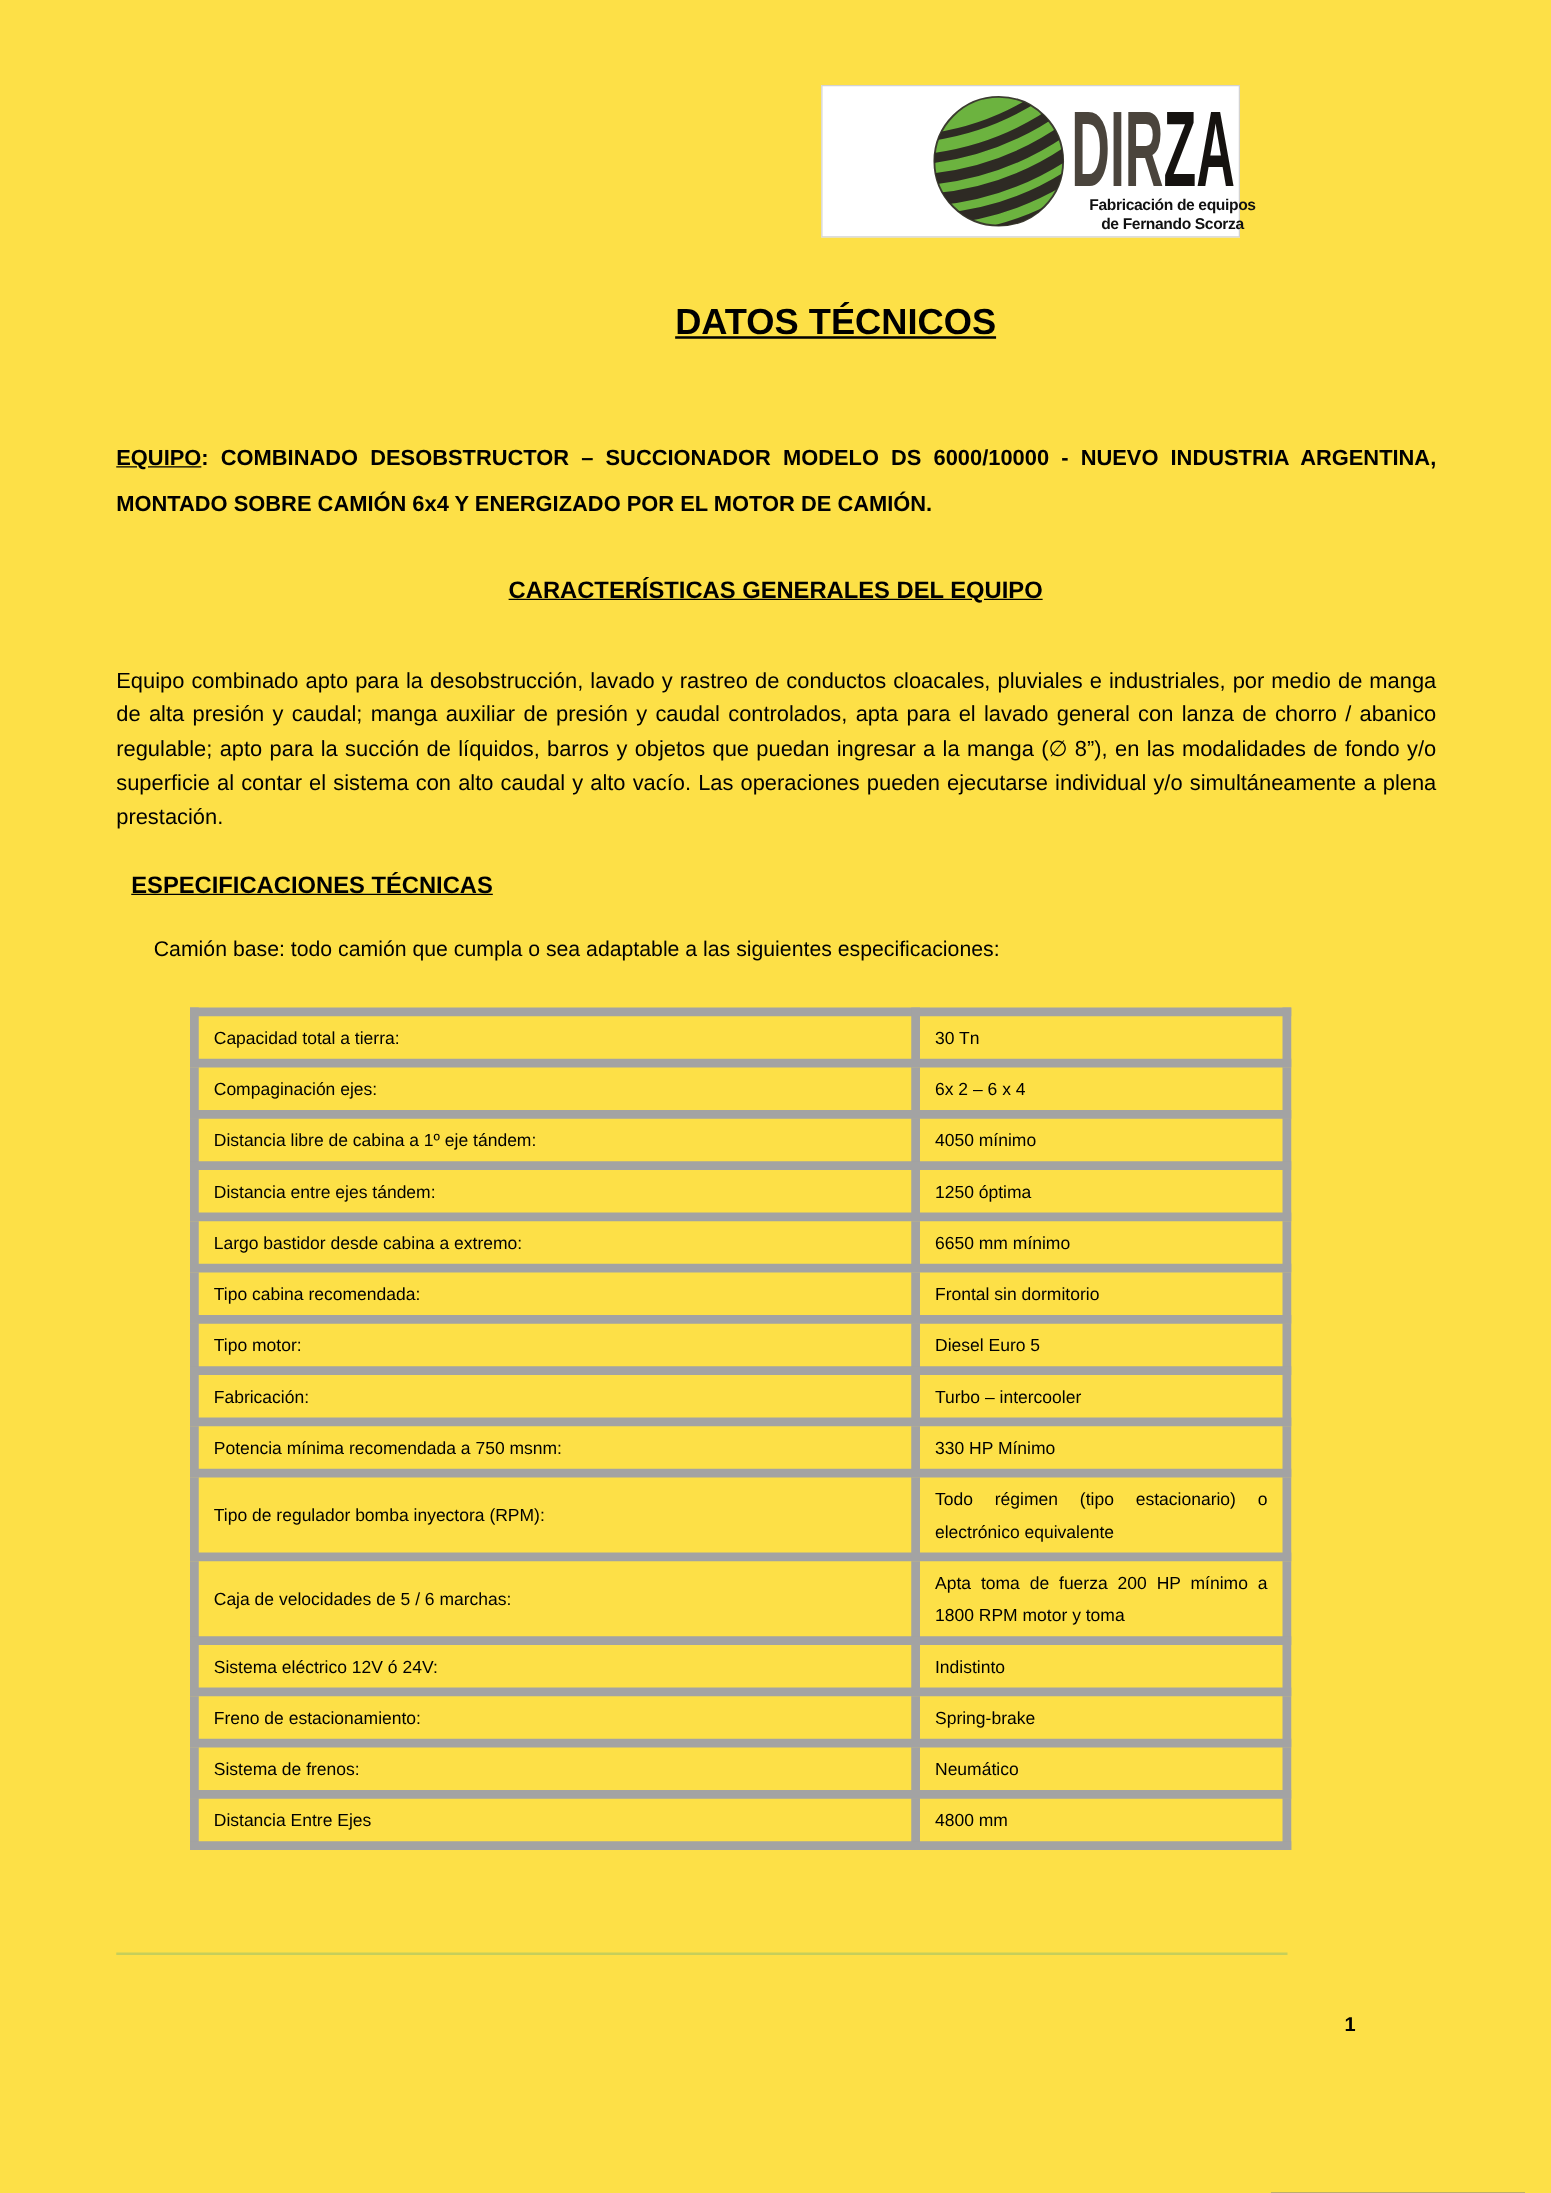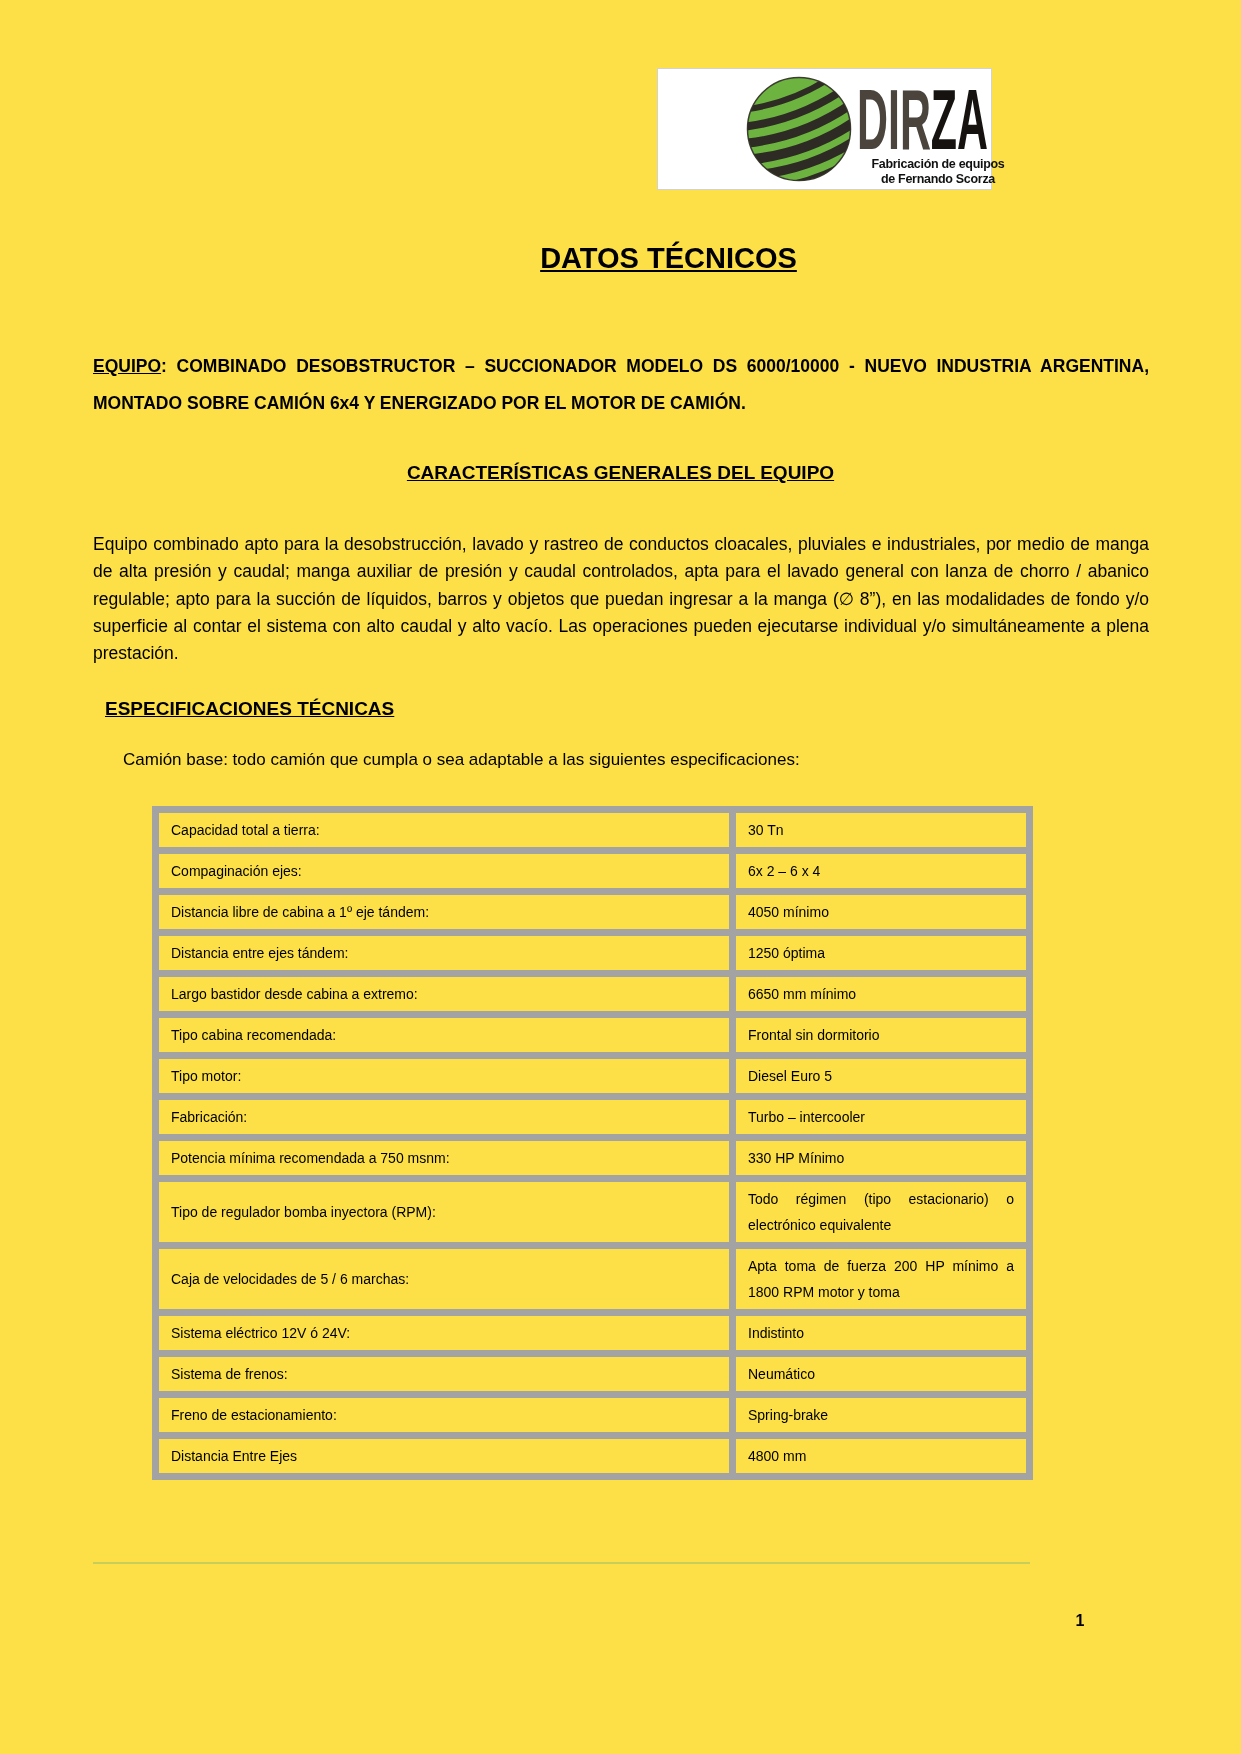--- a/index.html
+++ b/index.html
@@ -159,26 +159,26 @@
       </tr>
       <tr>
         <td class="lbl">Caja de velocidades de 5 / 6 marchas:</td>
         <td class="val just">Apta toma de fuerza 200 HP mínimo a 1800 RPM motor y toma</td>
       </tr>
       <tr>
         <td class="lbl">Sistema eléctrico 12V ó 24V:</td>
         <td class="val">Indistinto</td>
       </tr>
       <tr>
+        <td class="lbl">Freno de estacionamiento:</td>
+        <td class="val">Spring-brake</td>
+      </tr>
+      <tr>
         <td class="lbl">Sistema de frenos:</td>
         <td class="val">Neumático</td>
-      </tr>
-      <tr>
-        <td class="lbl">Freno de estacionamiento:</td>
-        <td class="val">Spring-brake</td>
       </tr>
       <tr>
         <td class="lbl">Distancia Entre Ejes</td>
         <td class="val">4800 mm</td>
       </tr>
     </tbody>
   </table>
 
   <div class="footer-rule"></div>
   <div class="page-number">1</div>

